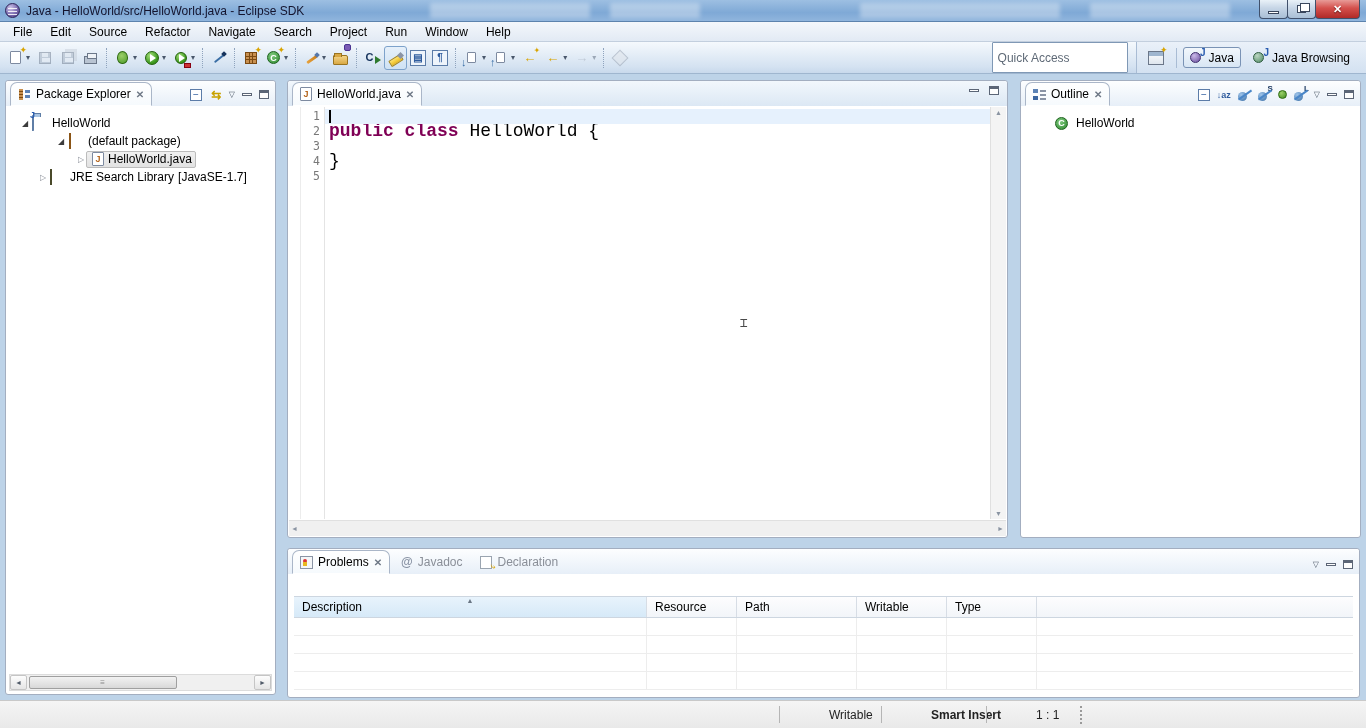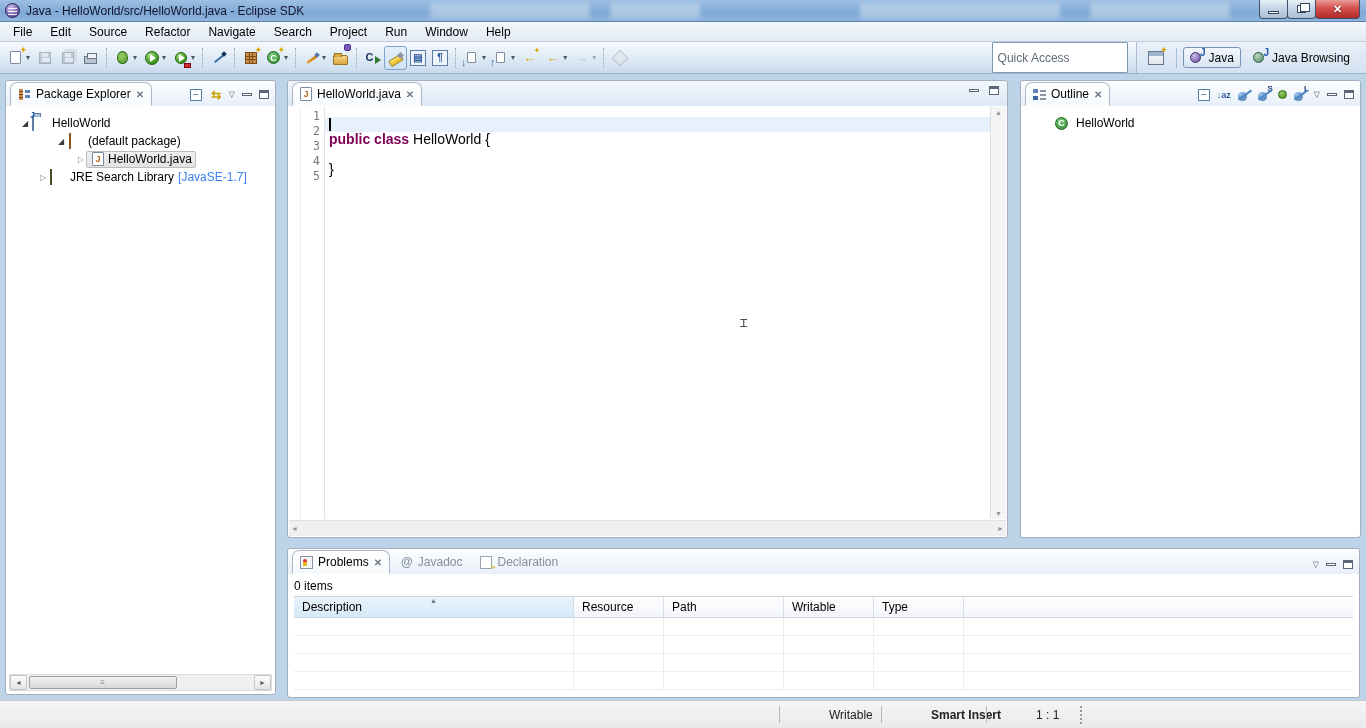--- a/index.html
+++ b/index.html
@@ -112,21 +112,21 @@
   .pe-tab-ico { width:13px; height:13px; position:relative; }
   .pe-tab-ico:before{content:"";position:absolute;left:1px;top:1px;width:4px;height:11px;background:repeating-linear-gradient(#c89050 0 2px,#7c4a12 2px 3px);}
   .pe-tab-ico:after{content:"";position:absolute;left:7px;top:2px;width:5px;height:3px;background:#5c82b5;box-shadow:0 5px 0 #5c82b5;}
   .linkwith { color:#c8a200; font-size:12px; font-weight:bold; letter-spacing:-2px;}
   .tree { padding-top:8px; font-size:12px; }
   .tree-row { height:18px; display:flex; align-items:center; white-space:nowrap; }
   .twisty { width:10px; text-align:center; font-size:8px; color:#8a8f98; margin-right:2px; flex:none;}
   .twisty.exp { color:#3c3c3c; }
   .ti { width:16px; height:14px; flex:none; margin-right:4px; position:relative; }
   .label-sel { background:linear-gradient(#f0f0f0,#e2e2e2); border:1px solid #bcbcbc; border-radius:2px; padding:0 3px; margin-left:-2px; display:flex; align-items:center; gap:4px; height:17px;}
-  .qualifier { color:#3b82f6; margin-left:4px; }
+  .qualifier { color:#000000; margin-left:4px; }
   
   .i-projfolder { width:16px; height:11px; margin-top:3px; background:linear-gradient(#eef4fb,#aac4e0); border:1px solid #5f7ea6; border-radius:1px 2px 1px 1px; position:relative; }
   .i-projfolder:before{content:"";position:absolute;left:0;top:-3px;width:6px;height:3px;background:#aac4e0;border:1px solid #5f7ea6;border-bottom:none;}
   .i-projfolder:after{content:"J";position:absolute;right:-2px;top:-6px;color:#2a5db0;font-weight:bold;font-size:9px;}
   .i-srcfolder { width:16px; height:11px; margin-top:3px; background:linear-gradient(#f3d48a,#d9a843); border:1px solid #9a7420; border-radius:1px 2px 1px 1px; position:relative;}
   .i-srcfolder:before{content:"";position:absolute;left:0;top:-3px;width:6px;height:3px;background:#d9a843;border:1px solid #9a7420;border-bottom:none;}
   .i-srcfolder:after{content:"";position:absolute;right:1px;top:2px;width:7px;height:6px;background:linear-gradient(90deg,#7c4a12 0 1px,#0000 1px 2px,#7c4a12 2px 3px,#0000 3px 4px,#7c4a12 4px 5px),#c89050;border:1px solid #7c4a12;}
   .i-package { width:13px; height:12px; margin:1px auto 0 1px; background:
       linear-gradient(#0000 30%, #8a5416 30%, #8a5416 38%, #0000 38%, #0000 62%, #8a5416 62%, #8a5416 70%, #0000 70%),
       linear-gradient(90deg,#0000 30%, #8a5416 30%, #8a5416 38%, #0000 38%, #0000 62%, #8a5416 62%, #8a5416 70%, #0000 70%),
@@ -140,21 +140,21 @@
   .sb-thumb { height:13px; background:linear-gradient(#f2f2f2,#d8d8d8); border:1px solid #9f9f9f; border-radius:2px; display:flex; align-items:center; justify-content:center; color:#8a8a8a; font-size:8px; letter-spacing:1px; }
 
   
   #editor-area { left:287px; top:80px; width:721px; height:458px; }
   .ed-tabstrip { height:25px; background:linear-gradient(#f2f7fc,#dce8f4); border-radius:3px 3px 0 0; display:flex; align-items:flex-end; position:relative; }
   .ed-minmax { position:absolute; right:8px; top:5px; display:flex; gap:10px; align-items:center;}
   .ed-body { position:absolute; left:1px; right:1px; top:26px; bottom:18px; background:#fff; display:flex; }
   .ruler { width:12px; background:#fff; border-right:1px solid #ececec; flex:none;}
   .gutter { width:24px; flex:none; color:#787878; font-family:"DejaVu Sans Mono",monospace; font-size:11.5px; text-align:right; padding:2px 4px 0 0; background:#fff; border-right:1px solid #e4e4e4;}
   .gutter div { height:15px; line-height:15px; }
-  .code { flex:1; font-family:Liberation Sans, sans-serif; font-size:14px; padding-top:10px; position:relative; overflow:hidden;}
+  .code { flex:1; font-family:Liberation Mono, monospace; font-size:18px; padding-top:2px; position:relative; overflow:hidden;}
   .code .cl { height:15px; line-height:15px; padding-left:4px; white-space:pre; }
   .cl.current { background:#e6f1fd; position:relative;}
   .caret { position:absolute; left:4px; top:1px; width:2px; height:13px; background:#000; }
   .kw { color:#7f0055; font-weight:bold; }
   .ed-vscroll { position:absolute; right:1px; top:26px; bottom:18px; width:16px; background:#f4f4f4; border-left:1px solid #e0e0e0; }
   .ed-vscroll .up { position:absolute; top:2px; left:2px; } .ed-vscroll .down { position:absolute; bottom:2px; left:2px; }
   .vs-arrow { width:11px; text-align:center; font-size:7px; color:#8a94a2; }
   .ed-hscroll { position:absolute; left:1px; right:1px; bottom:1px; height:16px; background:#f0f0f0; display:flex; align-items:center; justify-content:space-between; padding:0 2px; border-top:1px solid #e0e0e0;}
   .hs-arrow { font-size:7px; color:#8a94a2; }
   .ibeam { position:absolute; left:740px; top:315px; width:10px; height:16px; color:#4a4a4a; font-size:13px; font-family:"DejaVu Sans Mono",monospace;}
@@ -179,21 +179,21 @@
   .prob-ico:after{content:"";position:absolute;left:2px;bottom:2px;width:4px;height:4px;background:#e8b820;}
   .at-ico { color:#8a94a5; font-size:12px; font-weight:bold;}
   .decl-ico { width:12px; height:13px; background:#fff; border:1px solid #9aa4b0; position:relative;}
   .decl-ico:after{content:"�struck";content:"⤷";position:absolute;right:-4px;bottom:-4px;color:#d9a400;font-size:9px;}
   .items-count { padding:5px 0 3px 6px; font-size:12px; }
   .ptable { position:absolute; left:6px; right:6px; top:47px; bottom:2px; overflow:hidden; }
   .phead { display:flex; height:22px; border-top:1px solid #cdd6e0; border-bottom:1px solid #cdd6e0; background:linear-gradient(#fdfdfe,#f2f5f9); }
   .pcol { border-right:1px solid #d7dde5; padding:3px 0 0 8px; font-size:12px; position:relative; }
   .pcol.sorted { background:linear-gradient(#e8f3fc,#d6e9f8); }
   .sortmark { position:absolute; top:0px; left:50%; transform:translateX(-50%); font-size:7px; color:#6a7684; }
-  .c-desc { width:280px; } .c-res { width:90px; } .c-path { width:120px; } .c-loc { width:90px; } .c-type { width:90px; } .c-fill { flex:1; border-right:none;}
+  .c-desc { width:353px; } .c-res { width:90px; } .c-path { width:120px; } .c-loc { width:90px; } .c-type { width:90px; } .c-fill { flex:1; border-right:none;}
   .prow { display:flex; height:18px; border-bottom:1px solid #ededed; }
   .prow > div { border-right:1px solid #ededed; }
   .prow > .c-fill { border-right:none; }
 
   
   .statusbar { position:absolute; left:0; top:700px; width:1366px; height:28px; background:linear-gradient(#f5f5f5,#e9e9e9); border-top:1px solid #c9c9c9; font-size:12px; color:#222; }
   .sb-item { position:absolute; top:7px;margin-left:38px; }
   .sb-sep { position:absolute; top:5px; width:1px; height:17px; background:#b5b5b5; }
   .sb-grip { position:absolute; left:1080px; top:5px; height:18px; border-left:2px dotted #9a9a9a; }
 </style>
@@ -530,21 +530,20 @@
     <div class="vtab inactive">
       <span class="decl-ico"></span>
       <span>Declaration</span>
     </div>
     <div class="view-tools">
       <span class="chev">▽</span>
       <span class="mini-bar"></span>
       <span class="maxi-box"></span>
     </div>
   </div>
-  <div class="items-count">0 items</div>
   <div class="ptable">
     <div class="phead">
       <div class="pcol c-desc sorted">
         <span class="sortmark">▲</span>
         <span>Description</span>
       </div>
       <div class="pcol c-res"><span>Resource</span></div>
       <div class="pcol c-path"><span>Path</span></div>
       <div class="pcol c-loc"><span>Writable</span></div>
       <div class="pcol c-type"><span>Type</span></div>

